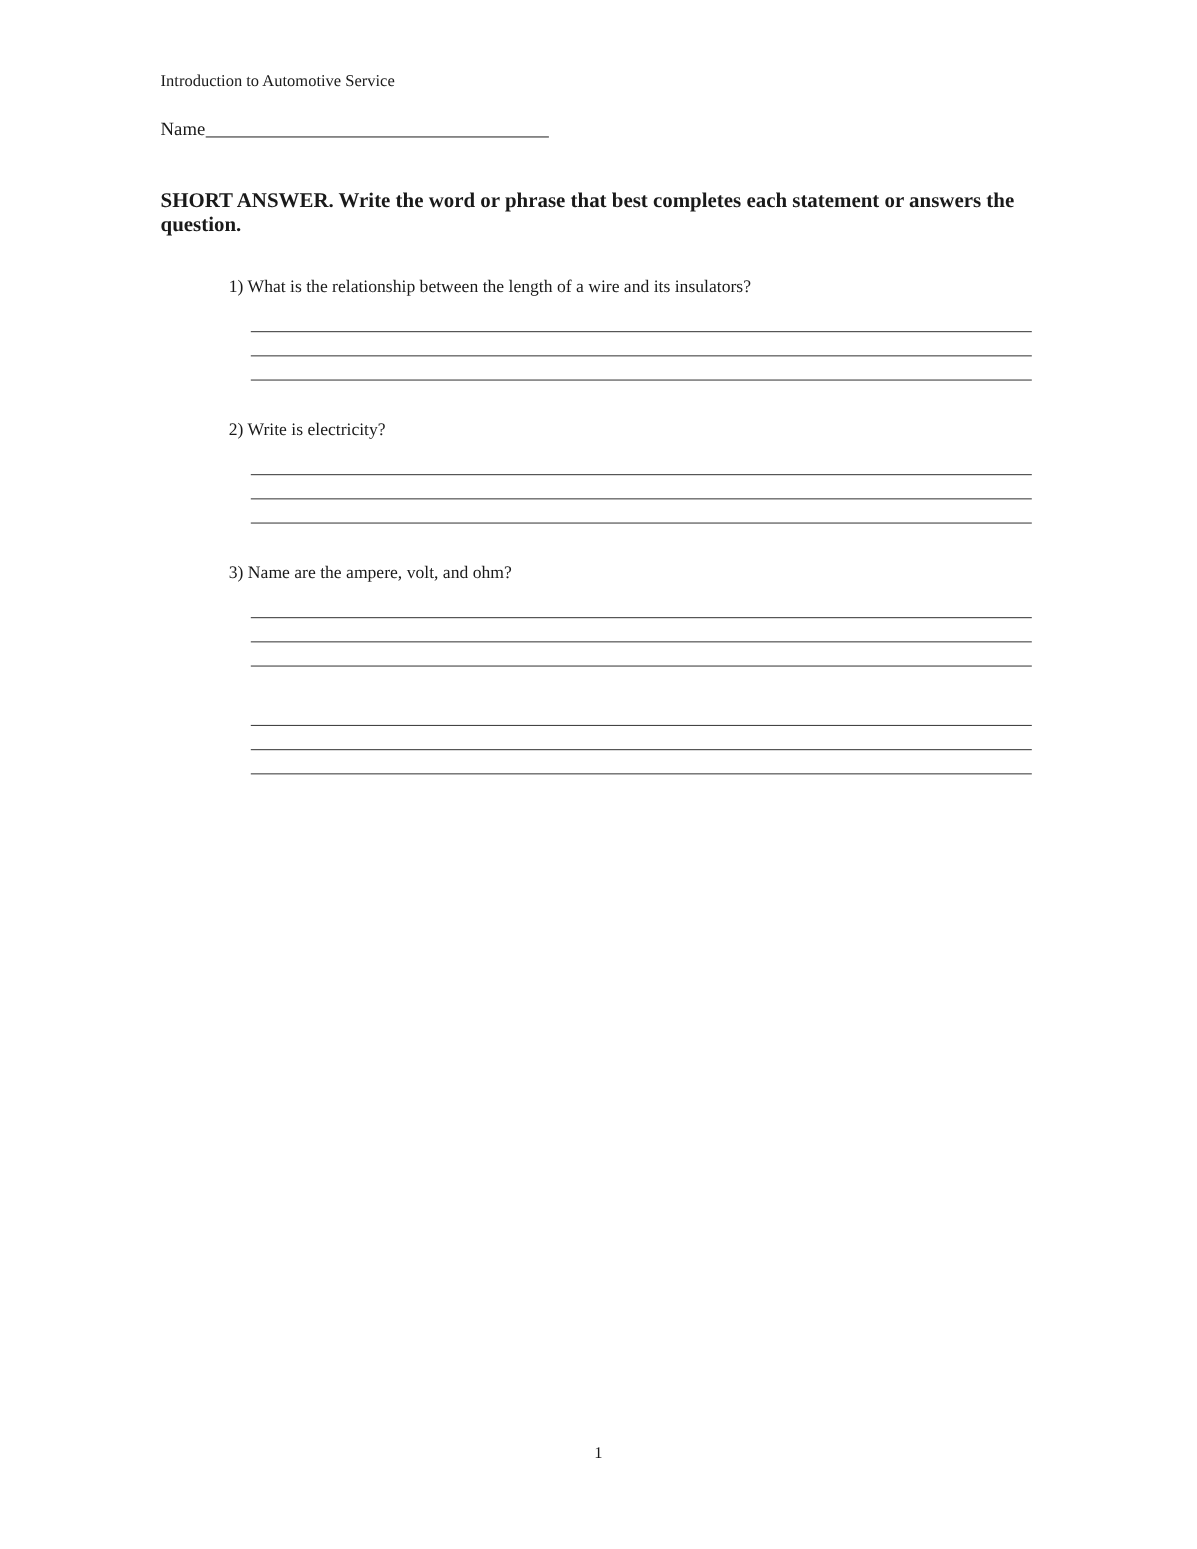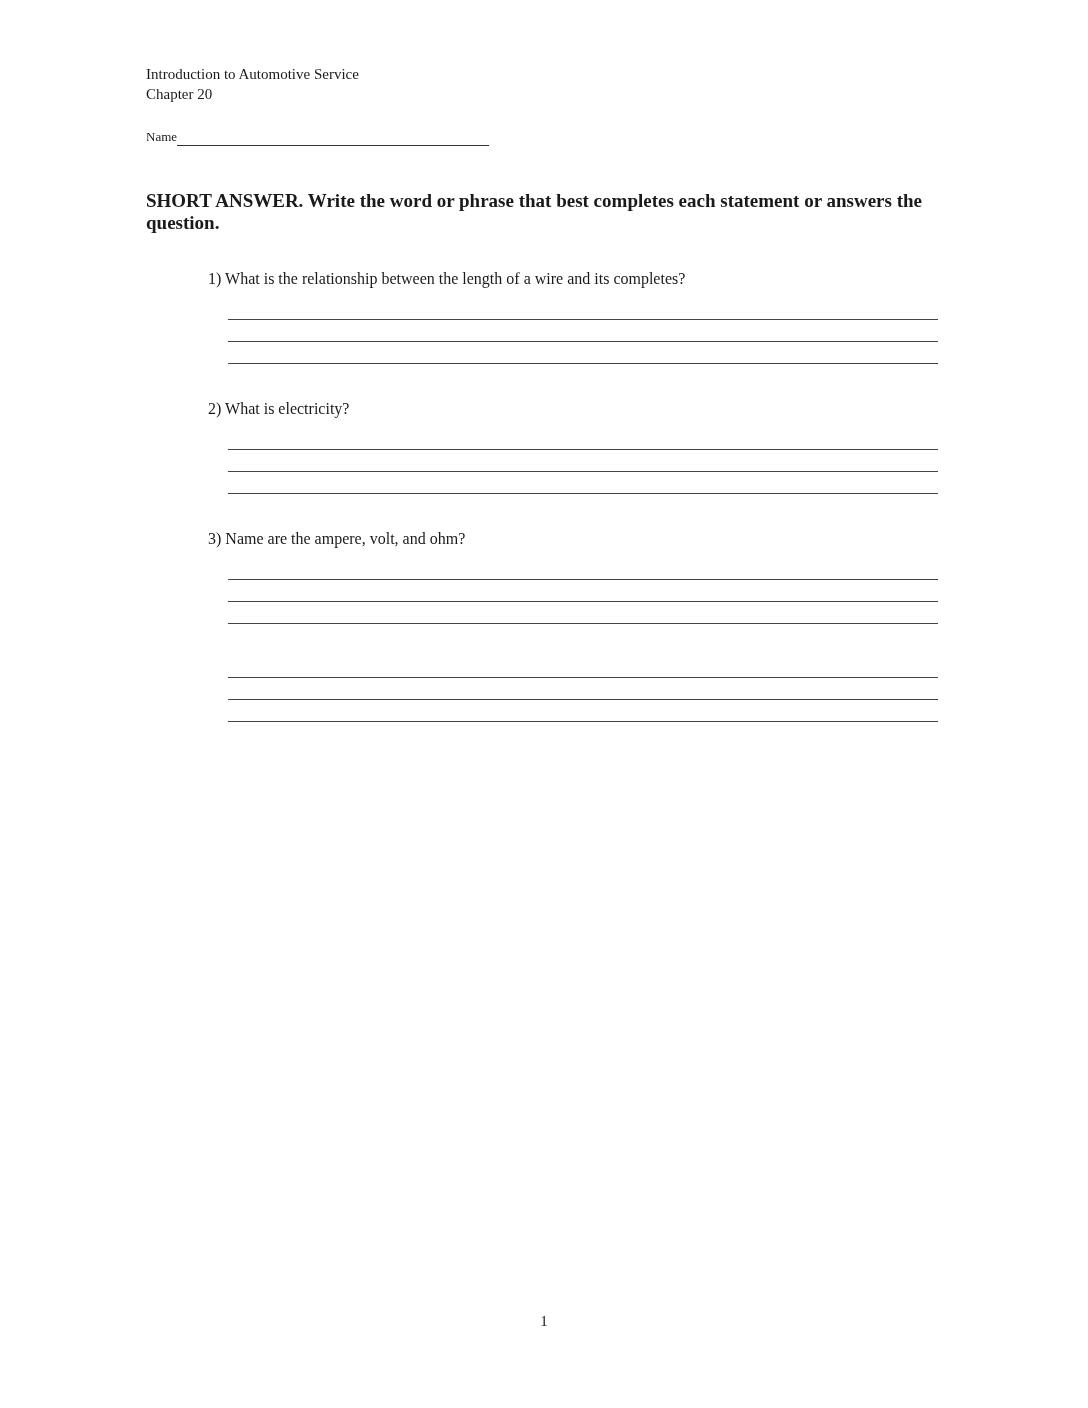--- a/index.html
+++ b/index.html
@@ -15,23 +15,23 @@
     margin: 0 auto;
     background: #ffffff;
     padding: 64px 70px 0 66px;
   }
   .doc-header {
     font-size: 15px;
     line-height: 1.35;
   }
   .name-row {
     margin-top: 24px;
-    font-size: 13px;
+    font-size: 17px;
     display: flex;
-    align-items: center;
+    align-items: flex-start;
   }
   .name-underline {
     display: inline-block;
     width: 312px;
     border-bottom: 1px solid #333333;
     height: 17px;
   }
   .instructions {
     margin-top: 44px;
     font-size: 19px;
@@ -64,46 +64,45 @@
     font-size: 15px;
   }
 </style>
 </head>
 <body>
 
 <div class="page">
 
   <div class="doc-header">
     <div>Introduction to Automotive Service</div>
-    <div>Chapter 20</div>
   </div>
 
   <div class="name-row">
     <span>Name</span>
       <span class="name-underline"></span>
   </div>
 
   <div class="instructions">SHORT ANSWER.  Write the word or phrase that best completes each statement or answers the question.</div>
 
   <div class="question">
     <div class="question-text">
       <span>1)</span>
-      <span>What is the relationship between the length of a wire and its completes?</span>
+      <span>What is the relationship between the length of a wire and its insulators?</span>
     </div>
     <div class="answer-lines">
       <div class="answer-line"></div>
       <div class="answer-line"></div>
       <div class="answer-line"></div>
     </div>
   </div>
 
   <div class="question">
     <div class="question-text">
       <span>2)</span>
-      <span>What is electricity?</span>
+      <span>Write is electricity?</span>
     </div>
     <div class="answer-lines">
       <div class="answer-line"></div>
       <div class="answer-line"></div>
       <div class="answer-line"></div>
     </div>
   </div>
 
   <div class="question">
     <div class="question-text">

